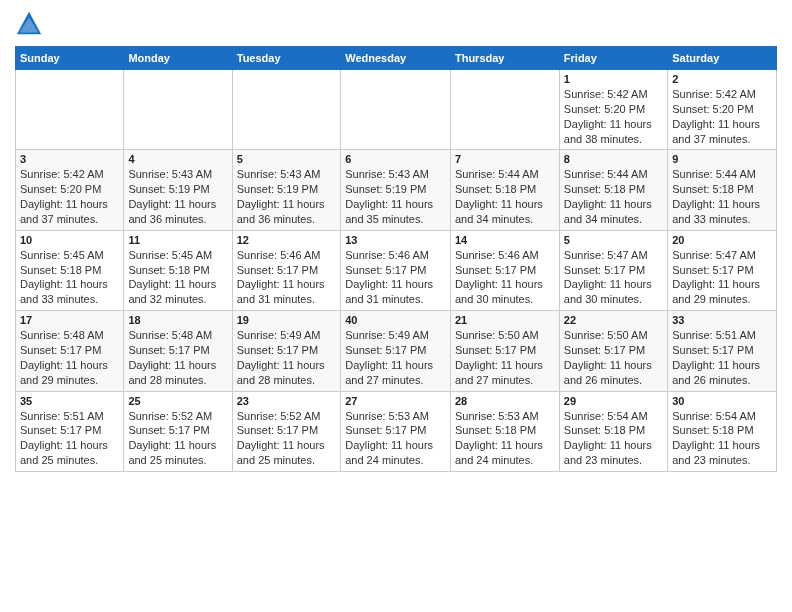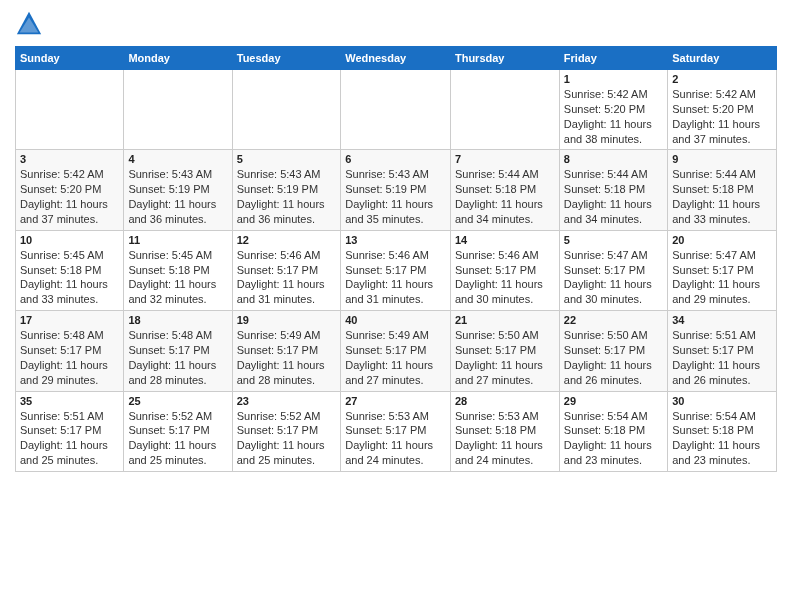--- a/index.html
+++ b/index.html
@@ -285,21 +285,21 @@
 and 27 minutes.</div>
           </td>
           <td>
             <span class="day-num">22</span>
             <div class="day-info" style="white-space: pre-line;">Sunrise: 5:50 AM
 Sunset: 5:17 PM
 Daylight: 11 hours
 and 26 minutes.</div>
           </td>
           <td>
-            <span class="day-num">34</span>
+            <span class="day-num">33</span>
             <div class="day-info" style="white-space: pre-line;">Sunrise: 5:51 AM
 Sunset: 5:17 PM
 Daylight: 11 hours
 and 26 minutes.</div>
           </td>
         </tr>
         <tr>
           <td>
             <span class="day-num">35</span>
             <div class="day-info" style="white-space: pre-line;">Sunrise: 5:51 AM

